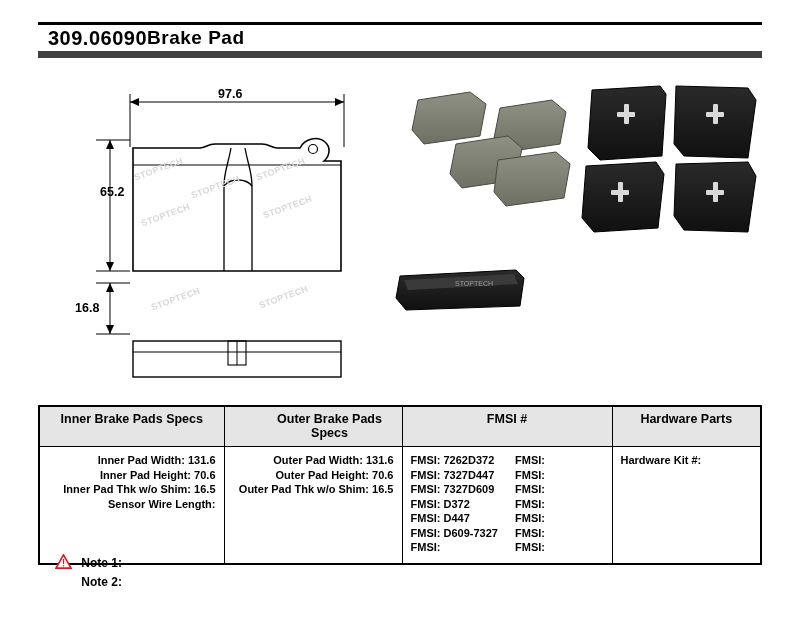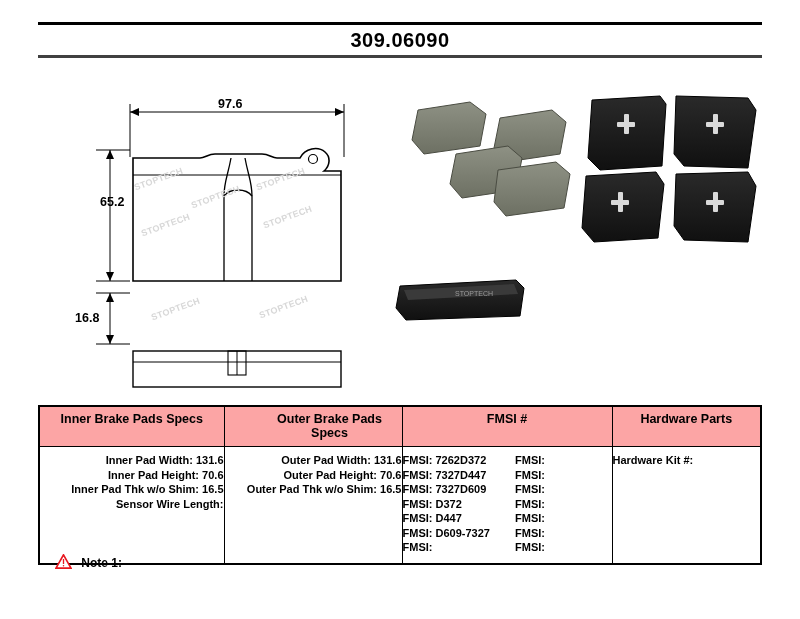--- a/index.html
+++ b/index.html
@@ -16,41 +16,41 @@
     width: 800px; height: 619px;
     background: #fff;
   }
 
   
   .header {
     position: absolute;
     left: 38px; top: 22px;
     width: 724px; height: 36px;
     border-top: 3px solid #000;
-    border-bottom: 3px solid #404040;
+    border-bottom: 7px solid #404040;
     display: flex;
     align-items: center;
-    justify-content: center;
+    justify-content: flex-start;
     padding: 0 10px;
   }
   .part-number {
     font-size: 20px;
     font-weight: bold;
     letter-spacing: 0.5px;
   }
   .product-type {
     font-size: 19px;
     font-weight: bold;
     letter-spacing: 0.5px;
   }
 
   
   .diagram-area {
     position: absolute;
-    left: 0; top: 62px;
+    left: 0; top: 52px;
     width: 800px; height: 330px;
   }
 
   
   .dim-label {
     position: absolute;
     font-size: 12.5px;
     font-weight: bold;
     color: #000;
     white-space: nowrap;
@@ -80,25 +80,25 @@
   }
   .spec-table td, .spec-table th {
     border: 1px solid #000;
     vertical-align: top;
   }
   .col-head {
     text-align: center;
     font-size: 12.5px;
     font-weight: bold;
     padding: 5px 2px 6px;
-    background: #fca5a5;
+    background: #e5e5e5;
     border-bottom: 2px solid #000;
   }
   .cell-body {
-    padding: 6px 0 8px;
+    padding: 6px 8px 8px;
     font-size: 11px;
   }
   .spec-line {
     text-align: right;
     font-weight: bold;
     font-size: 11px;
     line-height: 14.5px;
     white-space: nowrap;
   }
   .fmsi-grid {
@@ -148,20 +148,21 @@
     width: 17px; height: 15px;
   }
 </style>
 </head>
 <body>
 
 <div class="page">
 
   <div class="header">
     <div class="part-number">309.06090</div>
+    <div class="product-type">Brake Pad</div>
   </div>
 
   <div class="diagram-area">
 
     <div class="dim-label dim-width">97.6</div>
 
     <div class="dim-label dim-height">65.2</div>
 
     <div class="dim-label dim-thk">16.8</div>
 
@@ -320,15 +321,19 @@
 
   <div class="notes">
     <svg class="warn-icon" viewBox="0 0 20 18">
       <path d="M10,1 L19,17 L1,17 Z" fill="#ffffff" stroke="#e8171f" stroke-width="2"></path>
       <path d="M10,6 L10,12" stroke="#e8171f" stroke-width="1.6"></path>
       <circle cx="10" cy="14.2" r="0.9" fill="#e8171f"></circle>
     </svg>
     <div class="note-row">
       <div class="note-label">Note 1:</div>
     </div>
+    <div class="note-row">
+      <div class="note-label">Note 2:</div>
+      <div class="note-text"></div>
+    </div>
   </div>
 
 </div>
 
 </body></html>

